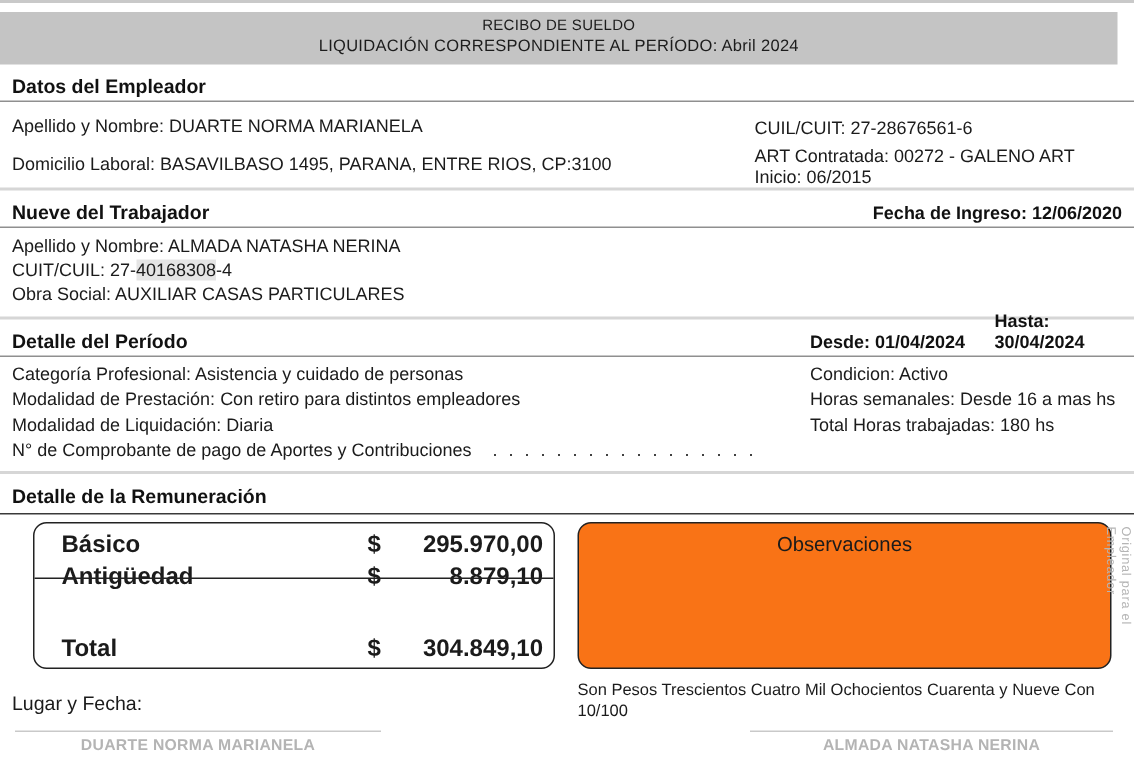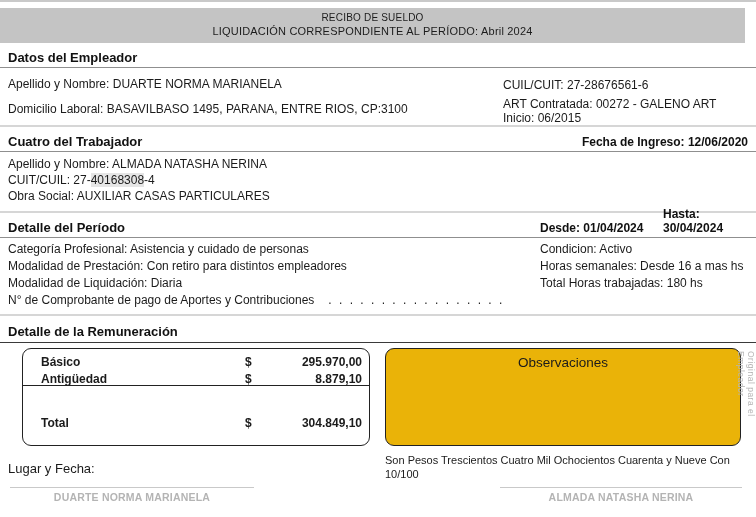--- a/index.html
+++ b/index.html
@@ -62,29 +62,29 @@
   .dots { letter-spacing:2px; margin-left:14px; }
 
   
   .remu-heading-row { border-bottom:1px solid #3a3a3a; padding:6px 8px 2px 8px; }
   .remu-area { position:relative; height:106px; }
   .remu-box {
     position:absolute; left:22px; top:5px; width:348px; height:98px;
     border:1.5px solid #222; border-radius:9px; background:#fff;
   }
   .remu-sep { position:absolute; left:0; right:0; top:36px; border-top:1.5px solid #222; }
-  .remu-row { display:flex; font-weight:bold; font-size:12px; margin-top:3px; }
+  .remu-row { display:flex; font-weight:bold; font-size:16px; margin-top:3px; }
   .remu-row.first { margin-top:6px; }
   .remu-row.total-row { margin-top:30px; }
   .concepto { margin-left:18px; width:204px; }
   .moneda { width:22px; }
   .importe { flex:1; text-align:right; margin-right:7px; }
   .obs-box {
     position:absolute; left:385px; top:5px; width:356px; height:98px;
-    border:1.5px solid #222; border-radius:9px; background:#eab308; text-align:center;
+    border:1.5px solid #222; border-radius:9px; background:#f97316; text-align:center;
   }
   .obs-title { font-size:13.5px; margin-top:6px; color:#1b1b1b; }
   .vertical-label {
     position:absolute; right:0px; top:8px;
     writing-mode:vertical-rl;
     font-size:8.5px; color:#b5b5b5; letter-spacing:0.5px;
   }
 
   
   .bottom-row { position:relative; height:44px; margin-top:4px; }
@@ -123,21 +123,21 @@
         <div class="line">ART Contratada: 00272 - GALENO ART</div>
         <div class="line">Inicio: 06/2015</div>
       </div>
     </div>
   </section>
 
   <hr class="divider">
 
   <section>
     <div class="section-heading-row">
-      <span class="section-heading">Cuatro del Trabajador</span>
+      <span class="section-heading">Nueve del Trabajador</span>
       <span class="heading-right-bold">Fecha de Ingreso: 12/06/2020</span>
     </div>
     <div class="trab-body">
       <div class="line">Apellido y Nombre:  ALMADA NATASHA NERINA</div>
       <div class="line"><span>CUIT/CUIL: 27-</span><span class="hl">40168308</span><span>-4</span></div>
       <div class="line">Obra Social: AUXILIAR CASAS PARTICULARES</div>
     </div>
   </section>
 
   <hr class="divider">

